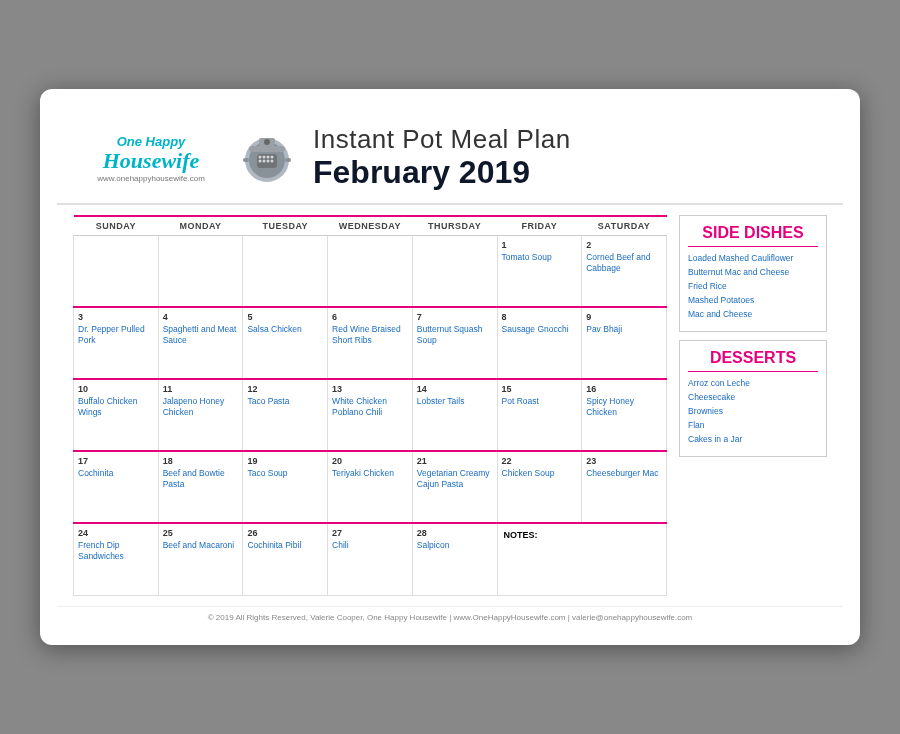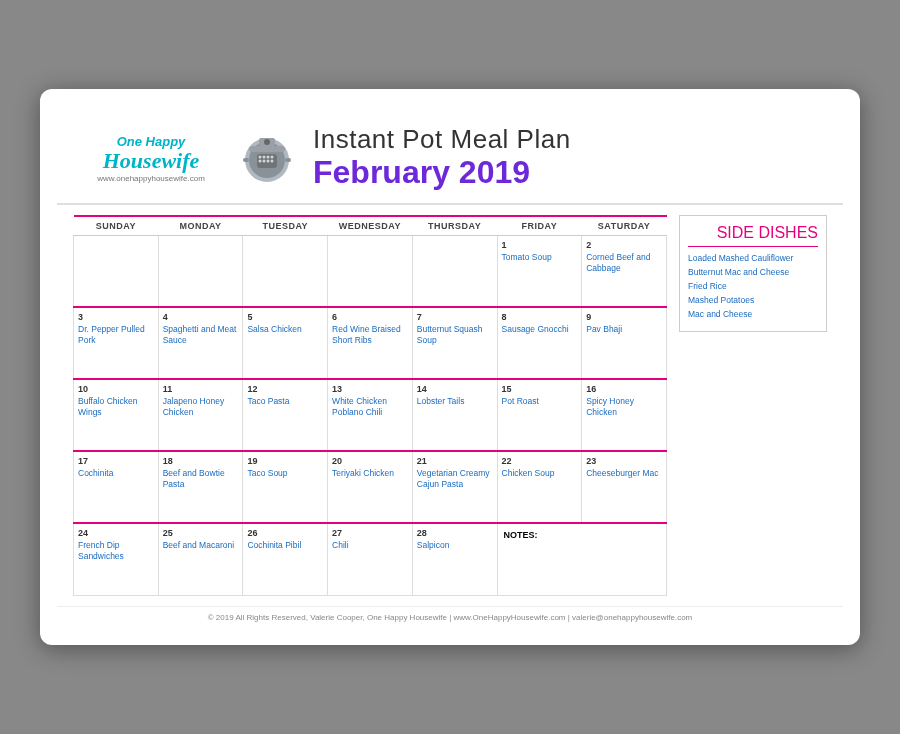--- a/index.html
+++ b/index.html
@@ -62,21 +62,21 @@
       flex: 1;
     }
     .header-title {
       font-size: 26px;
       color: #333;
       font-weight: 400;
       letter-spacing: 0.5px;
     }
     .header-month {
       font-size: 32px;
-      color: #6d28d9;
+      color: #0f172a;
       font-weight: bold;
       line-height: 1.1;
     }
     
     .main-content {
       display: flex;
       padding: 10px 16px 10px 16px;
       gap: 12px;
     }
     
@@ -130,23 +130,23 @@
       width: 148px;
       flex-shrink: 0;
     }
     .sidebar-section {
       border: 1px solid #ccc;
       margin-bottom: 8px;
       padding: 8px;
     }
     .sidebar-title {
       font-size: 16px;
-      font-weight: normal;
+      font-weight: bold;
       color: #e6007e;
-      text-align: right;
+      text-align: center;
       margin-bottom: 6px;
       border-bottom: 1px solid #e6007e;
       padding-bottom: 4px;
     }
     .sidebar-item {
       font-size: 8.5px;
       color: #1a6bbf;
       display: block;
       margin-bottom: 3px;
       text-decoration: none;
@@ -351,20 +351,30 @@
       <div class="sidebar-section">
         <div class="sidebar-title">SIDE DISHES</div>
         <div id="side-dishes-list">
             <a class="sidebar-item" href="#">Loaded Mashed Cauliflower</a>
             <a class="sidebar-item" href="#">Butternut Mac and Cheese</a>
             <a class="sidebar-item" href="#">Fried Rice</a>
             <a class="sidebar-item" href="#">Mashed Potatoes</a>
             <a class="sidebar-item" href="#">Mac and Cheese</a>
           </div>
       </div>
+      <div class="sidebar-section">
+        <div class="sidebar-title">DESSERTS</div>
+        <div id="desserts-list">
+            <a class="sidebar-item" href="#">Arroz con Leche</a>
+            <a class="sidebar-item" href="#">Cheesecake</a>
+            <a class="sidebar-item" href="#">Brownies</a>
+            <a class="sidebar-item" href="#">Flan</a>
+            <a class="sidebar-item" href="#">Cakes in a Jar</a>
+          </div>
+      </div>
     </div>
 
   </div>
 
   <div class="page-footer">
     <span>© 2019 All Rights Reserved, Valerie Cooper, One Happy Housewife  |  www.OneHappyHousewife.com  |  valerie@onehappyhousewife.com</span>
   </div>
 
 </div>
 

